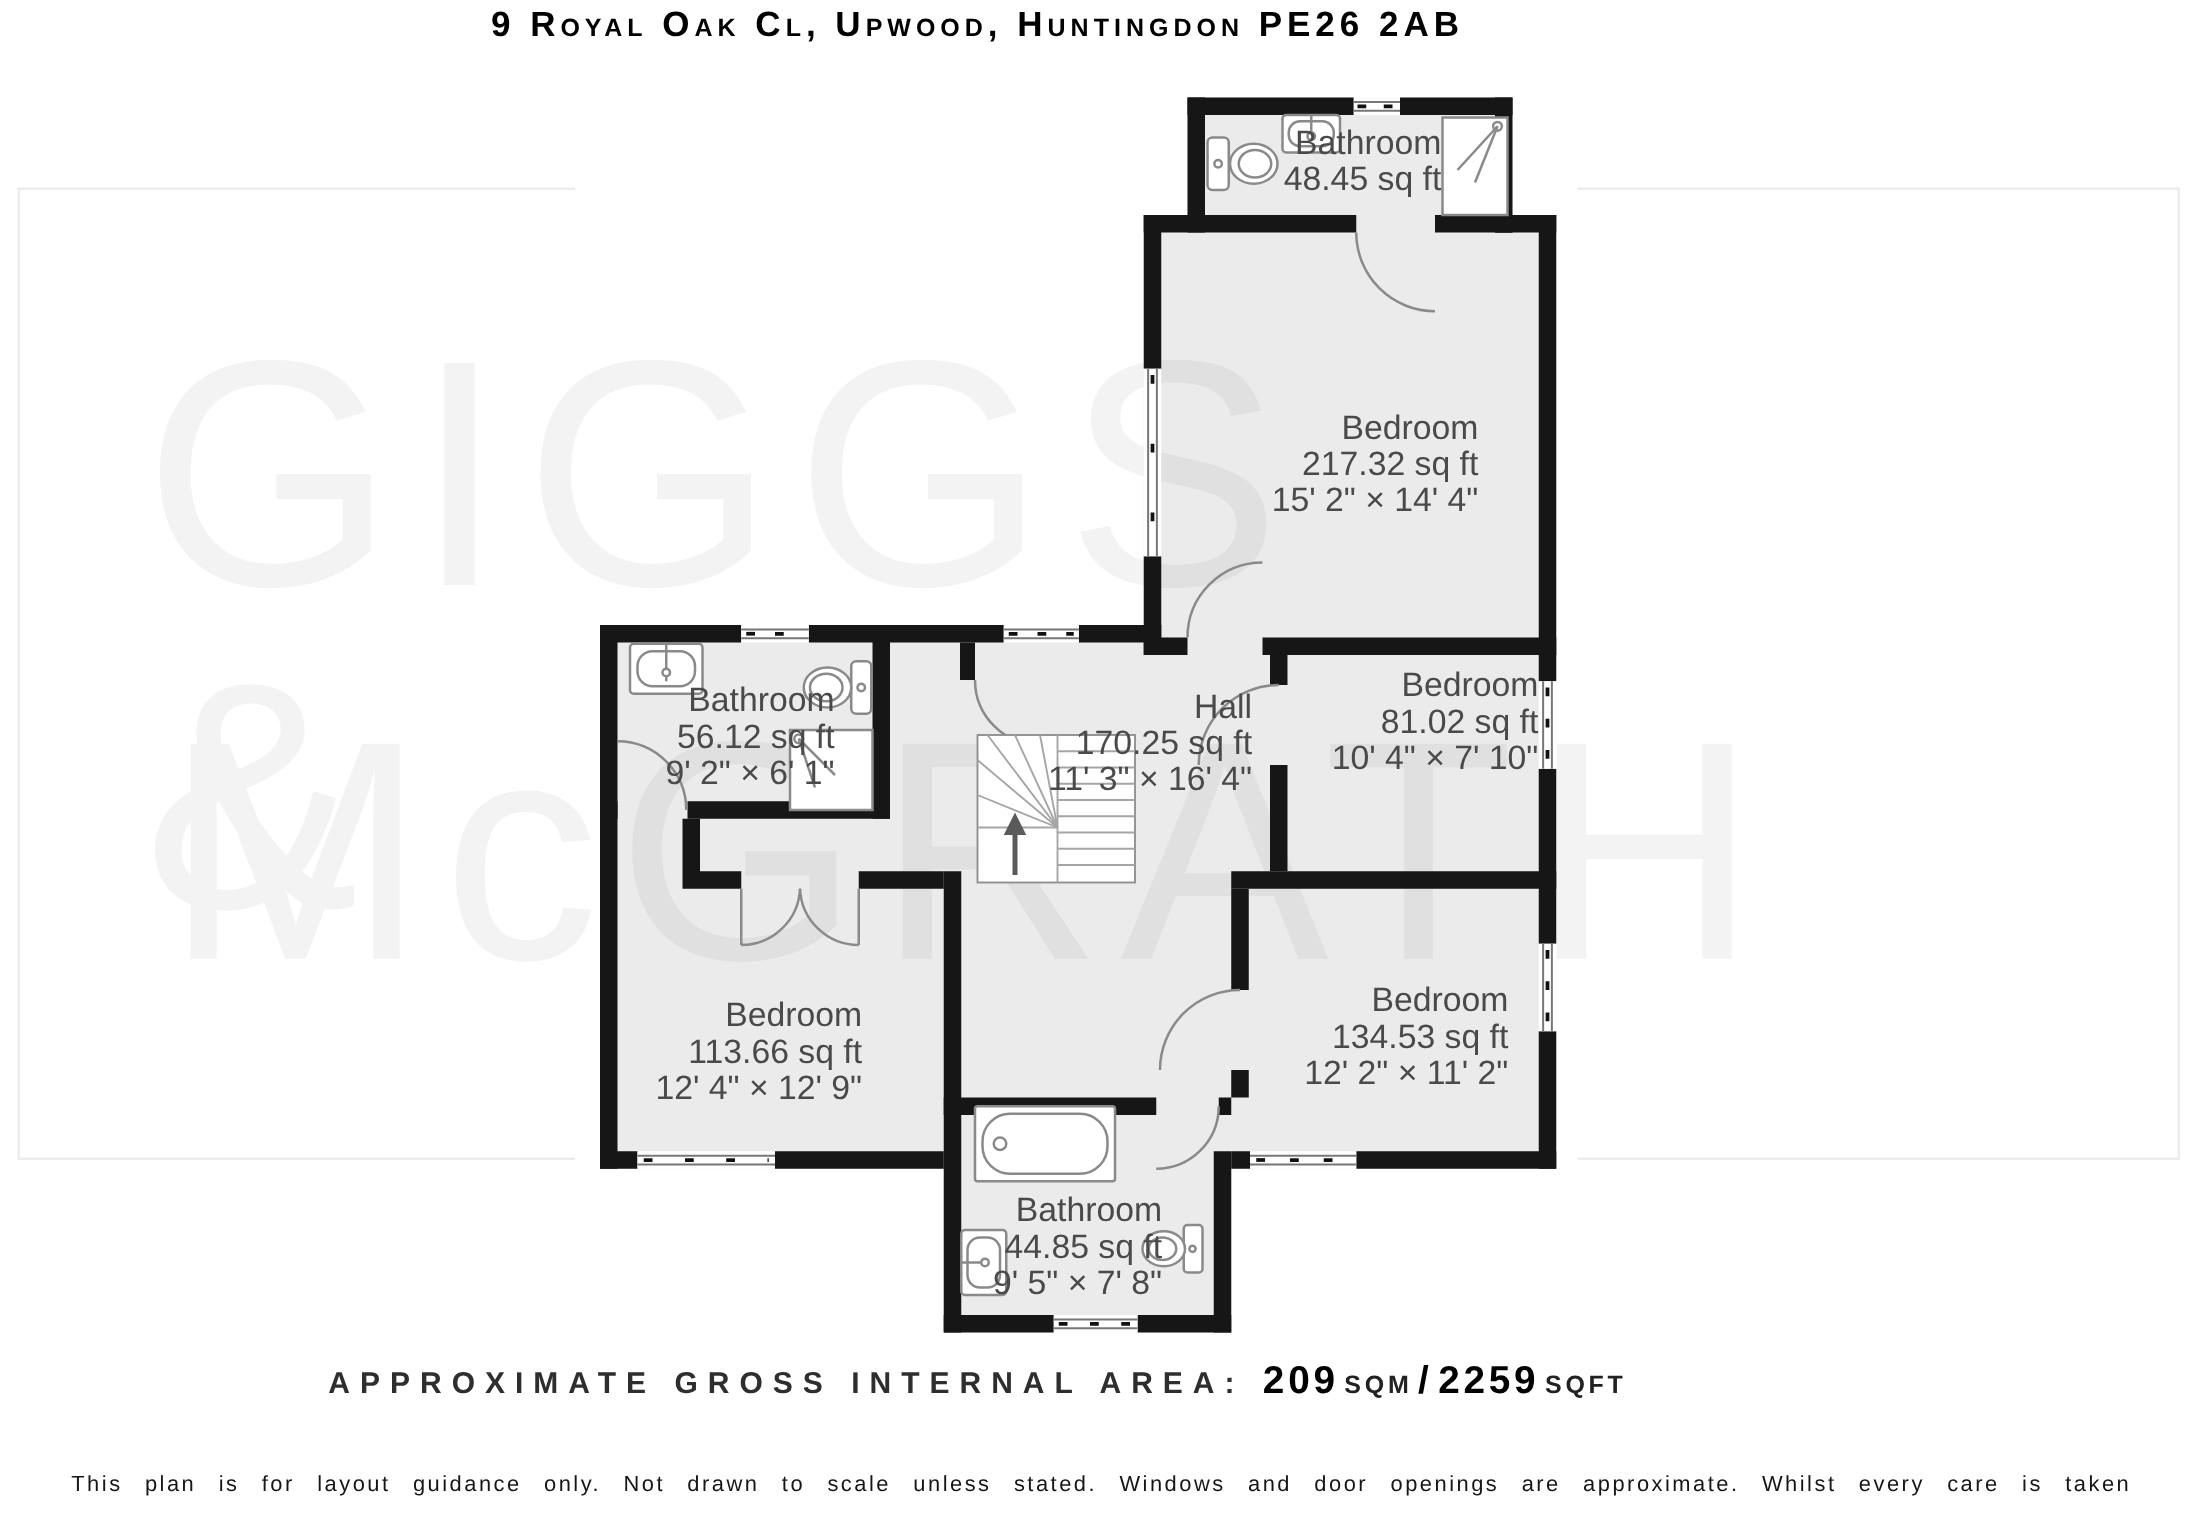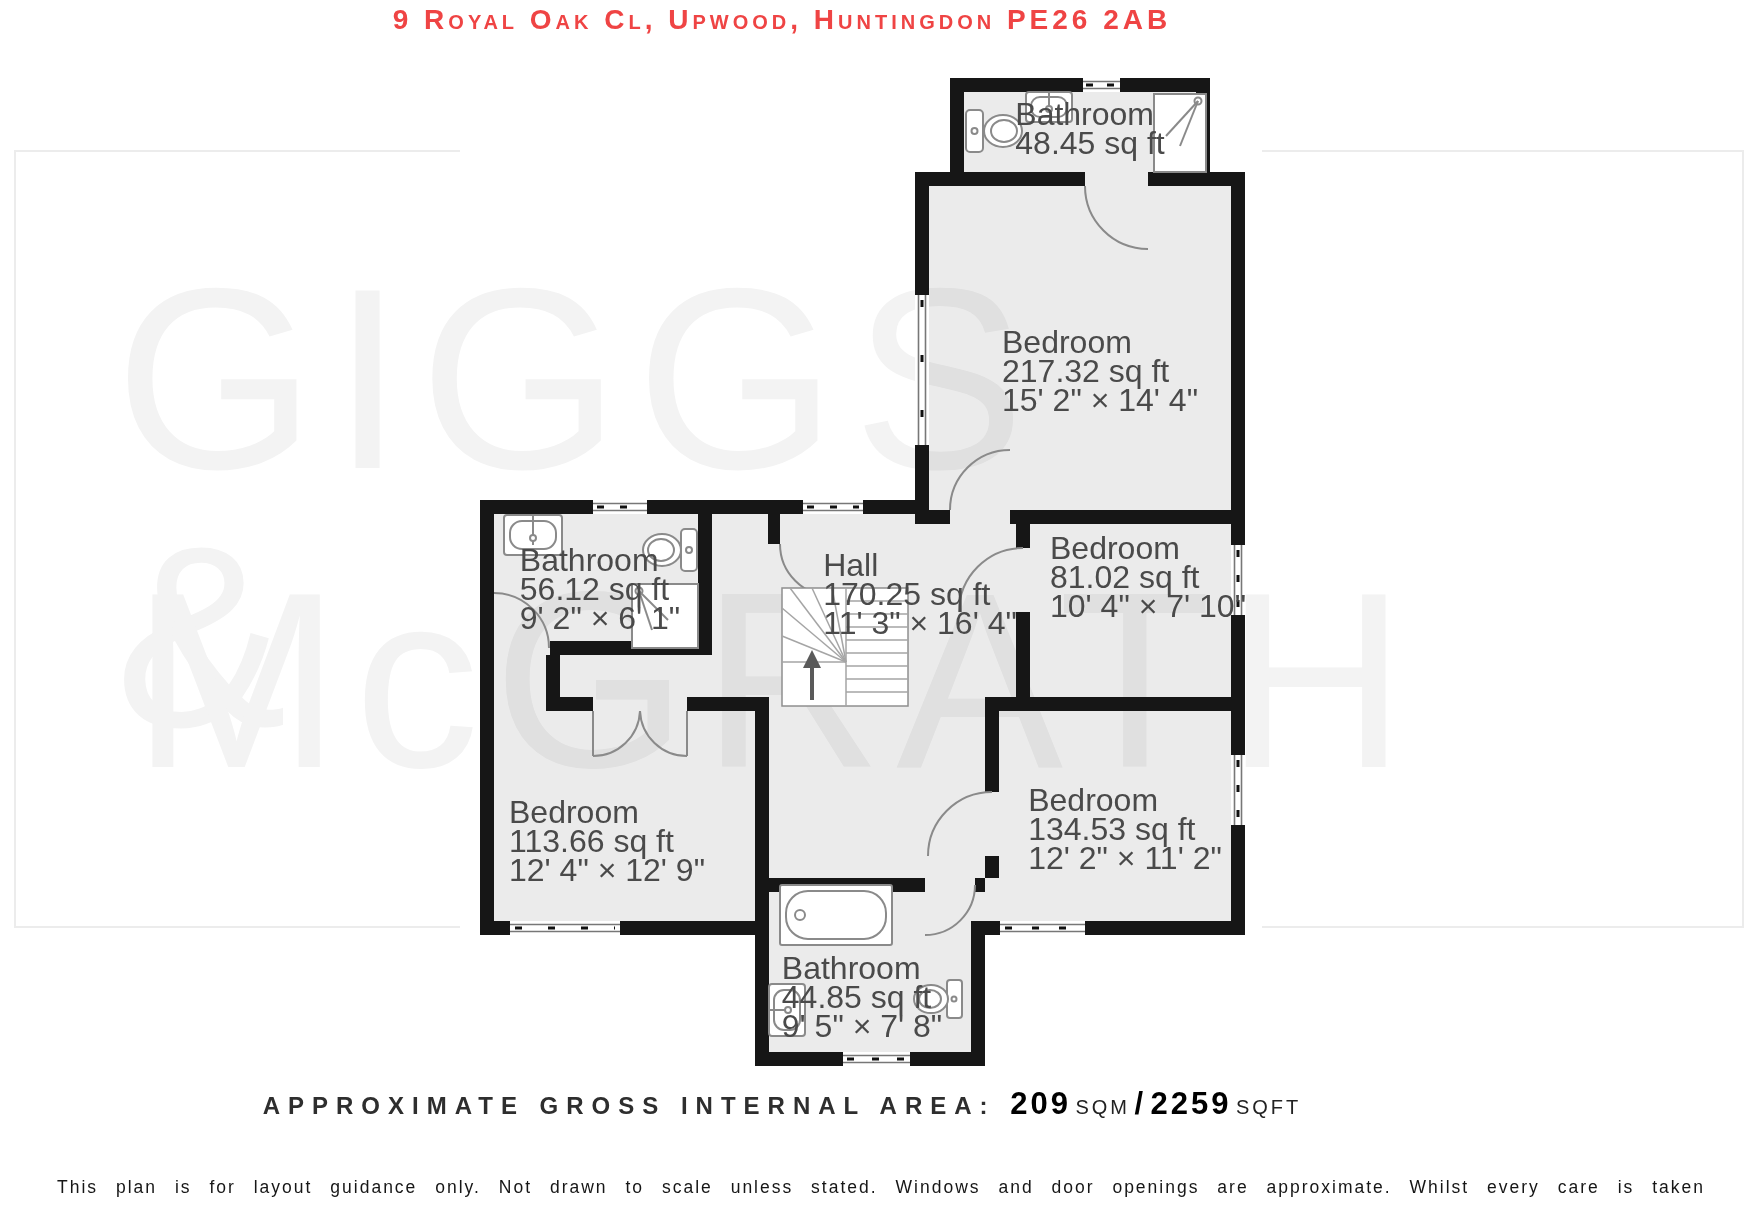--- a/index.html
+++ b/index.html
@@ -6,28 +6,28 @@
   .page{position:relative;width:1760px;height:1232px;background:#ffffff;
         font-family:"Liberation Sans",sans-serif;overflow:hidden;}
   .frame{position:absolute;left:14px;top:150px;width:1726px;height:774px;
          border:2px solid #ececec;}
   .backing{position:absolute;left:460px;top:58px;width:802px;height:1022px;background:#ffffff;}
   .wm{position:absolute;color:#f3f3f3;font-weight:500;line-height:1;white-space:nowrap;}
   .wm1{left:115px;top:250px;width:1452px;font-size:258px;letter-spacing:16px;
        display:flex;justify-content:space-between;flex-direction:column;}
   .wm2{left:132px;top:556px;font-size:250px;letter-spacing:14px;}
   svg.plan{position:absolute;left:0;top:0;}
-  .room-label{position:absolute;transform:translateX(-50%);text-align:left;
-              font-size:32px;line-height:29px;color:#4a4a4a;white-space:nowrap;}
+  .room-label{position:absolute;transform:translateX(-50%);text-align:right;
+              font-size:27px;line-height:29px;color:#4a4a4a;white-space:nowrap;}
   .title{position:absolute;left:0;top:4px;width:1564px;text-align:center;
-         font-size:28px;font-weight:bold;letter-spacing:4px;font-variant:small-caps;color:#ef4444;}
+         font-size:28px;font-weight:bold;letter-spacing:4px;font-variant:small-caps;color:#000000;}
   .footer{position:absolute;left:0;top:1086px;width:1564px;text-align:center;color:#111;}
   .footer .lbl{font-size:24px;font-weight:bold;letter-spacing:8px;color:#2e2e2e;text-transform:uppercase;}
   .footer .val{font-size:31px;font-weight:bold;letter-spacing:3px;color:#000;}
-  .footer .unit{font-size:20px;font-weight:normal;letter-spacing:3px;color:#222;}
+  .footer .unit{font-size:20px;font-weight:bold;letter-spacing:3px;color:#222;}
   .disclaimer{position:absolute;left:57px;top:1174px;width:1648px;
               font-size:17.5px;letter-spacing:2px;line-height:26px;color:#161616;}
   .disclaimer .l1{text-align:justify;text-align-last:justify;}
   .disclaimer .l2{text-align:justify;text-align-last:justify;width:1464px;}
 </style>
 </head>
 <body>
 
 <div class="page">
 

